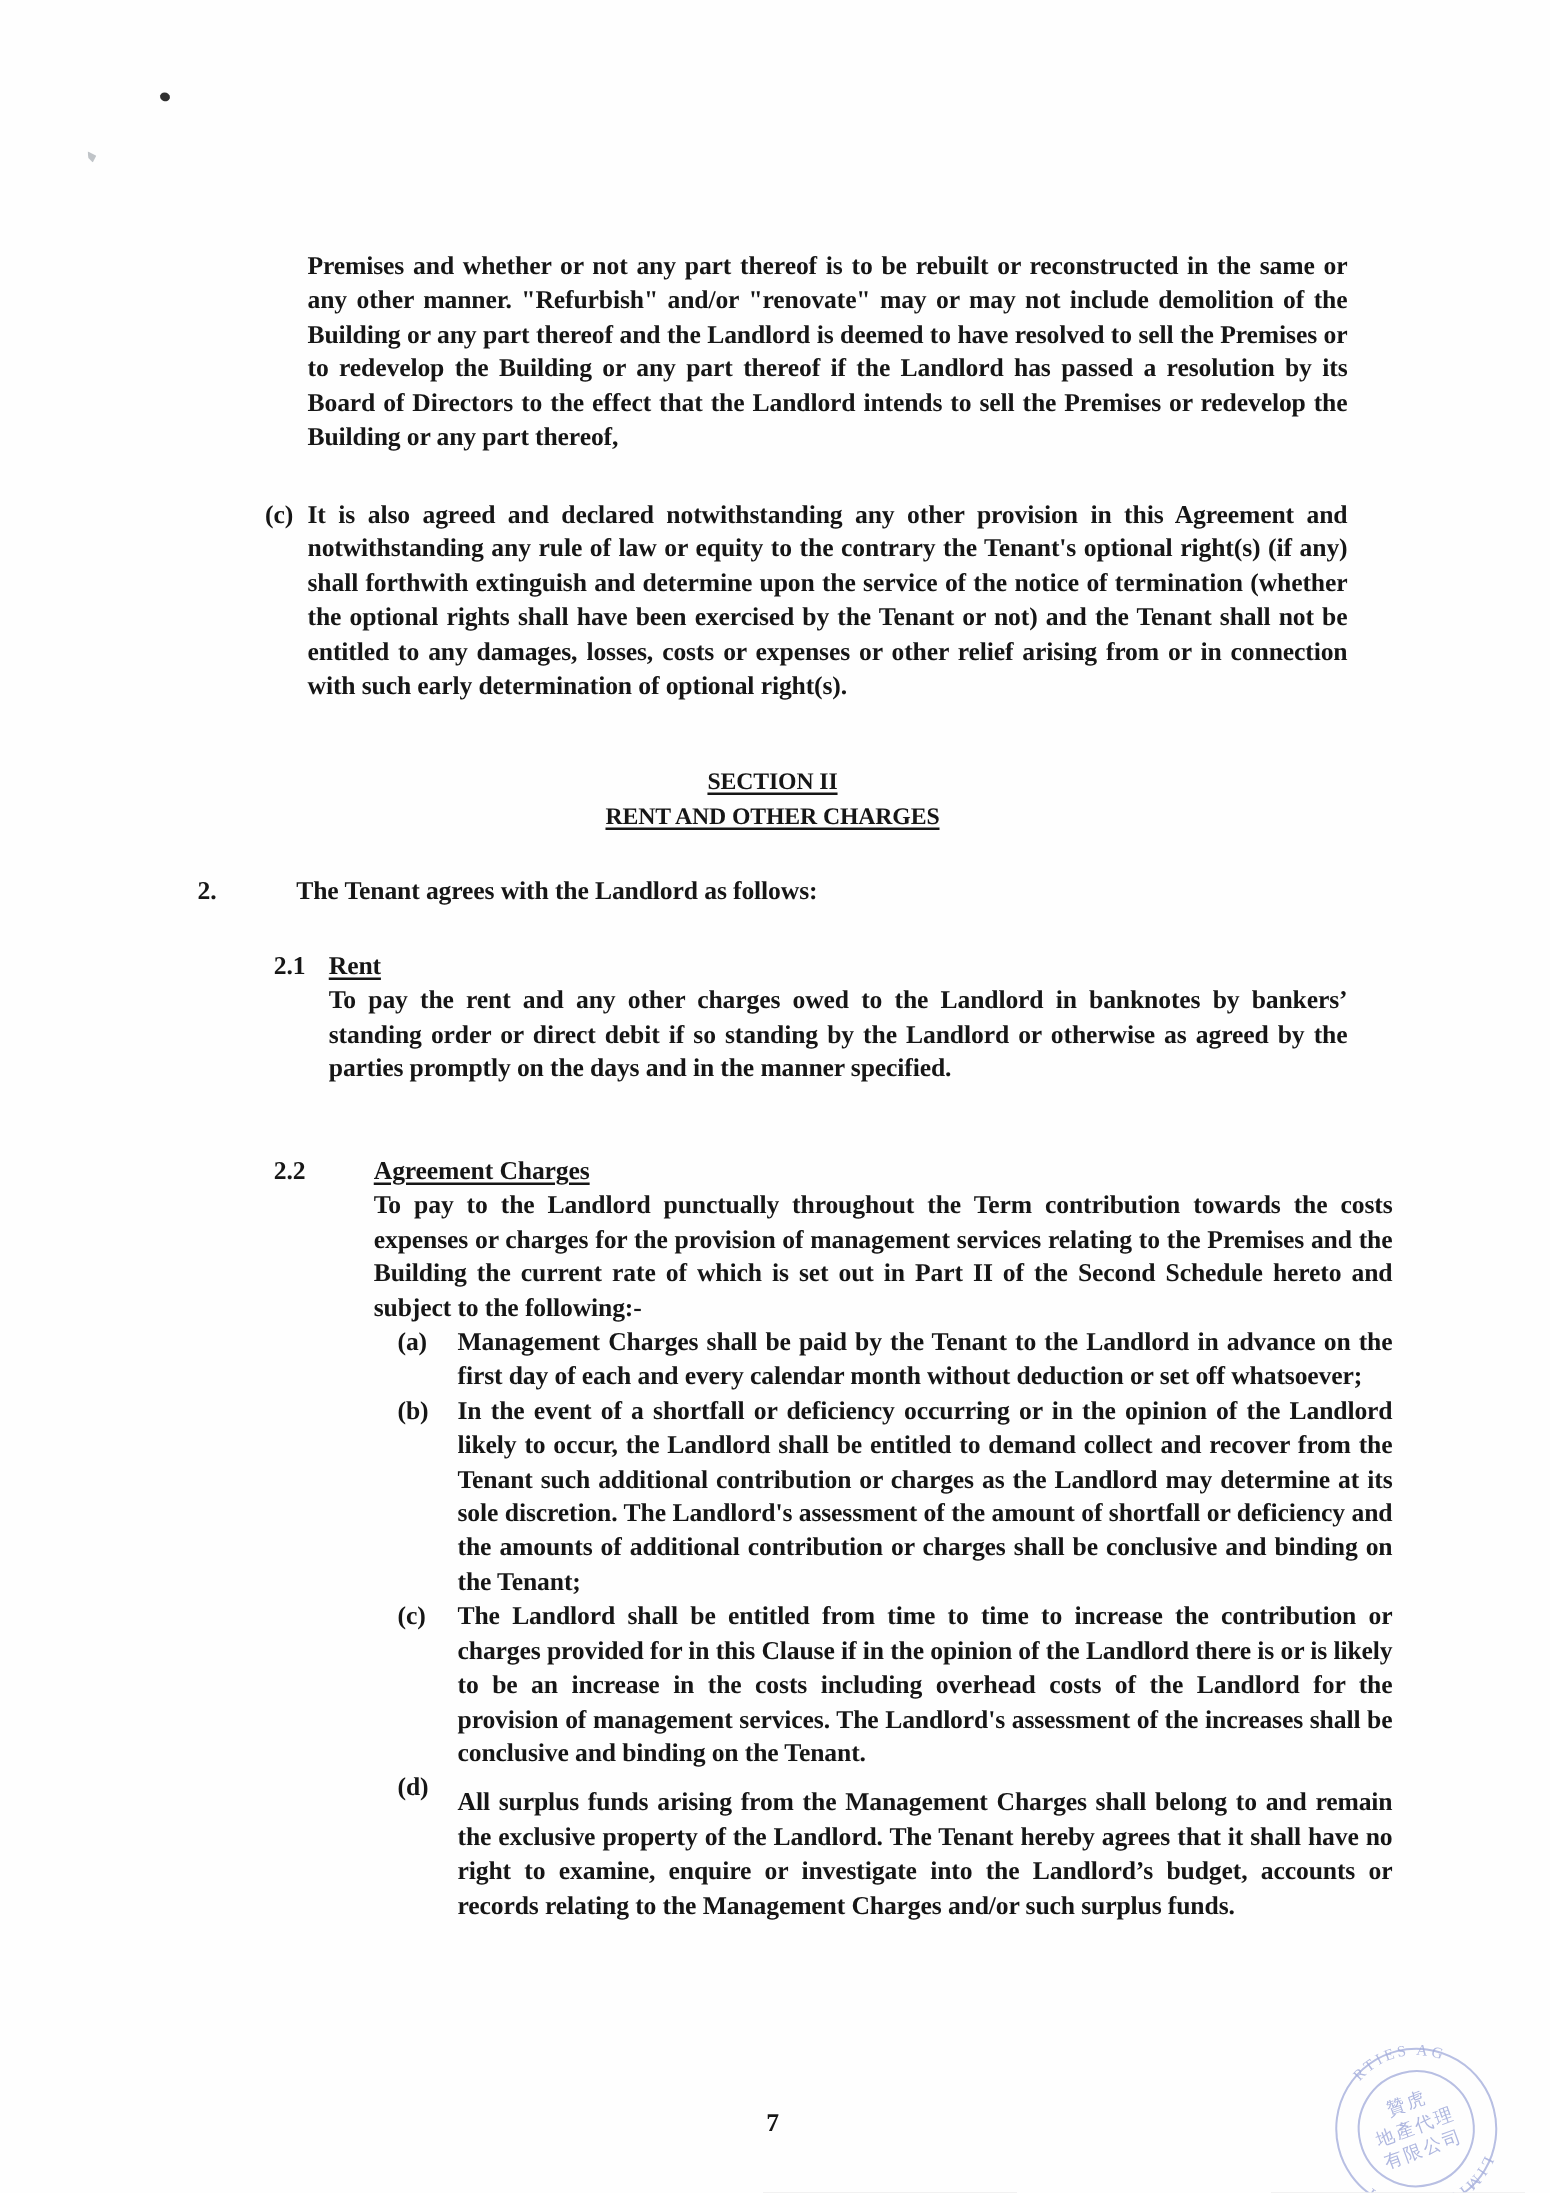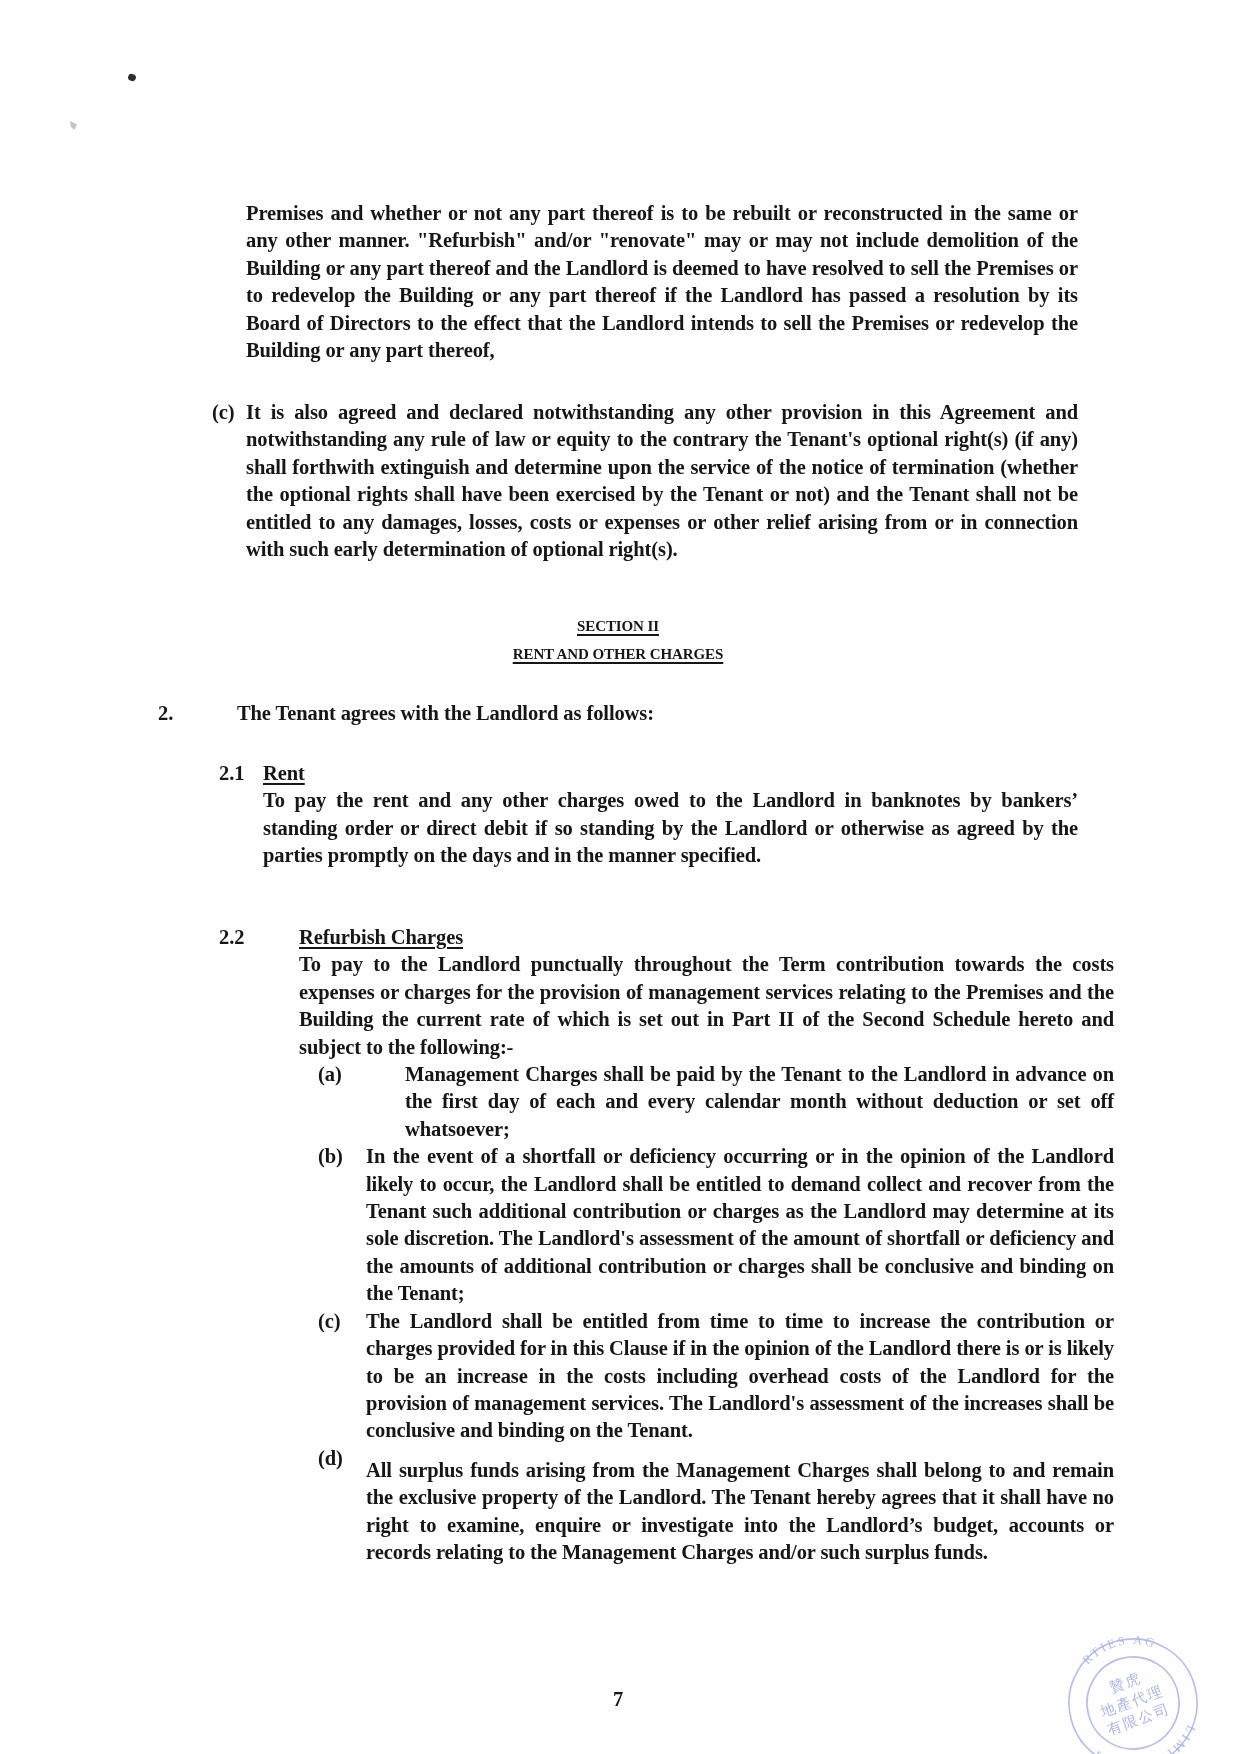--- a/index.html
+++ b/index.html
@@ -14,21 +14,21 @@
     color:#161616;
     letter-spacing:-0.1px;
     overflow:hidden;
   }
   .abs{position:absolute;font-weight:bold;}
   .j{text-align:justify;text-align-last:left;}
   .row{display:flex;align-items:flex-start;}
   .lbl{flex:none;}
   .u{text-decoration:underline;text-underline-offset:3px;text-decoration-thickness:1.6px;}
   .center{text-align:center;}
-  .heading-block{line-height:28.4px;font-size:15px;}
+  .heading-block{line-height:28.4px;font-size:19px;}
   .item{margin-left:19px;}
   .item .lbl{width:48px;}
   .speck-dot{position:absolute;left:128px;top:74px;width:8px;height:7px;background:#2f2f2f;border-radius:50%;transform:rotate(20deg);}
   .speck-mark{position:absolute;left:70px;top:121px;width:7px;height:9px;background:#8d949b;opacity:.55;clip-path:polygon(0 0,100% 40%,60% 100%,10% 60%);}
   .stamp{
     position:absolute;left:1058px;top:1628px;width:150px;height:150px;
     transform:rotate(-14deg);
     opacity:.85;
   }
   .pagenum{width:916px;left:160px;top:1686px;text-align:center;}
@@ -88,26 +88,26 @@
     <span class="lbl" style="width:44px;">2.1</span>
     <div style="width:815px;">
       <div><span class="u">Rent</span></div>
       <div class="j">To pay the rent and any other charges owed to the Landlord in banknotes by bankers’ standing order or direct debit if so standing by the Landlord or otherwise as agreed by the parties promptly on the days and in the manner specified.</div>
     </div>
   </div>
 
   <div class="abs row" style="left:219px;top:924px;width:859px;gap:36px;">
     <span class="lbl" style="width:44px;">2.2</span>
     <div style="width:815px;">
-      <div><span class="u">Refurbish Charges</span></div>
+      <div><span class="u">Agreement Charges</span></div>
       <div class="j">To pay to the Landlord punctually throughout the Term contribution towards the costs expenses or charges for the provision of management services relating to the Premises and the Building the current rate of which is set out in Part II of the Second Schedule hereto and subject to the following:-</div>
 
       <div class="row item">
         <span class="lbl">(a)</span>
-        <div class="j" style="width:748px;margin-left:39px;">Management Charges shall be paid by the Tenant to the Landlord in advance on the first day of each and every calendar month without deduction or set off whatsoever;</div>
+        <div class="j" style="width:748px;">Management Charges shall be paid by the Tenant to the Landlord in advance on the first day of each and every calendar month without deduction or set off whatsoever;</div>
       </div>
       <div class="row item">
         <span class="lbl">(b)</span>
         <div class="j" style="width:748px;">In the event of a shortfall or deficiency occurring or in the opinion of the Landlord likely to occur, the Landlord shall be entitled to demand collect and recover from the Tenant such additional contribution or charges as the Landlord may determine at its sole discretion. The Landlord's assessment of the amount of shortfall or deficiency and the amounts of additional contribution or charges shall be conclusive and binding on the Tenant;</div>
       </div>
       <div class="row item">
         <span class="lbl">(c)</span>
         <div class="j" style="width:748px;">The Landlord shall be entitled from time to time to increase the contribution or charges provided for in this Clause if in the opinion of the Landlord there is or is likely to be an increase in the costs including overhead costs of the Landlord for the provision of management services. The Landlord's assessment of the increases shall be conclusive and binding on the Tenant.</div>
       </div>
       <div class="row item">

